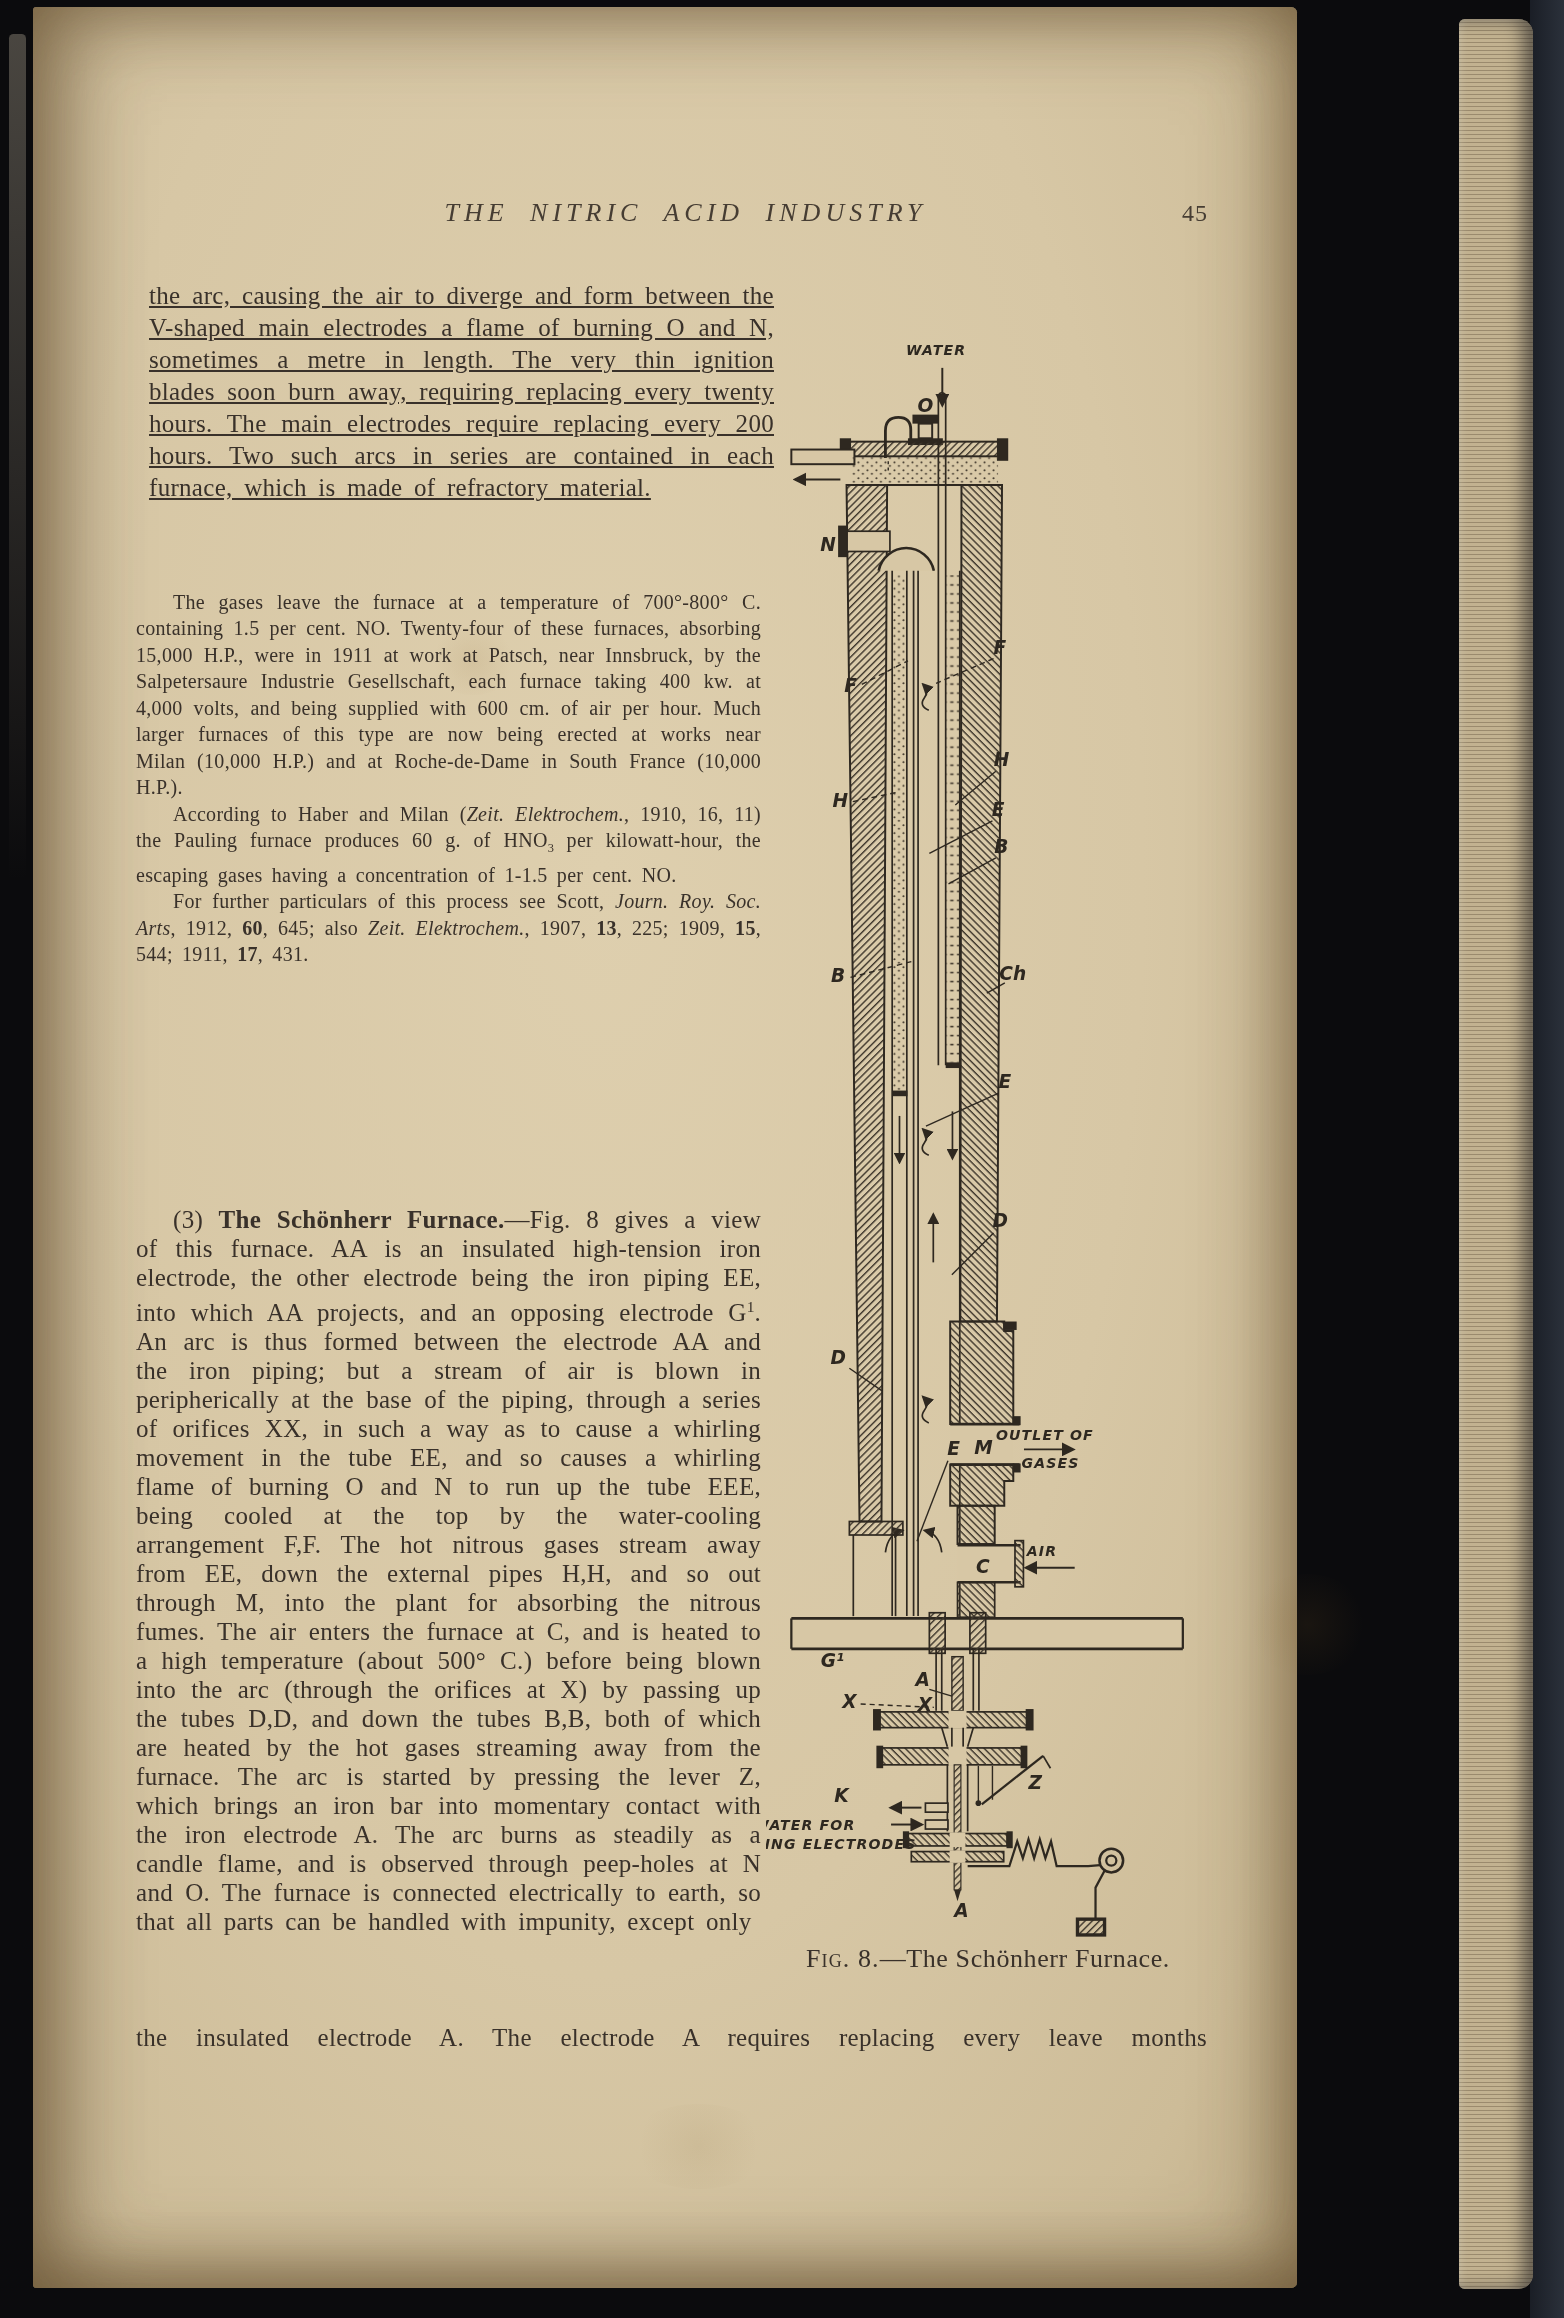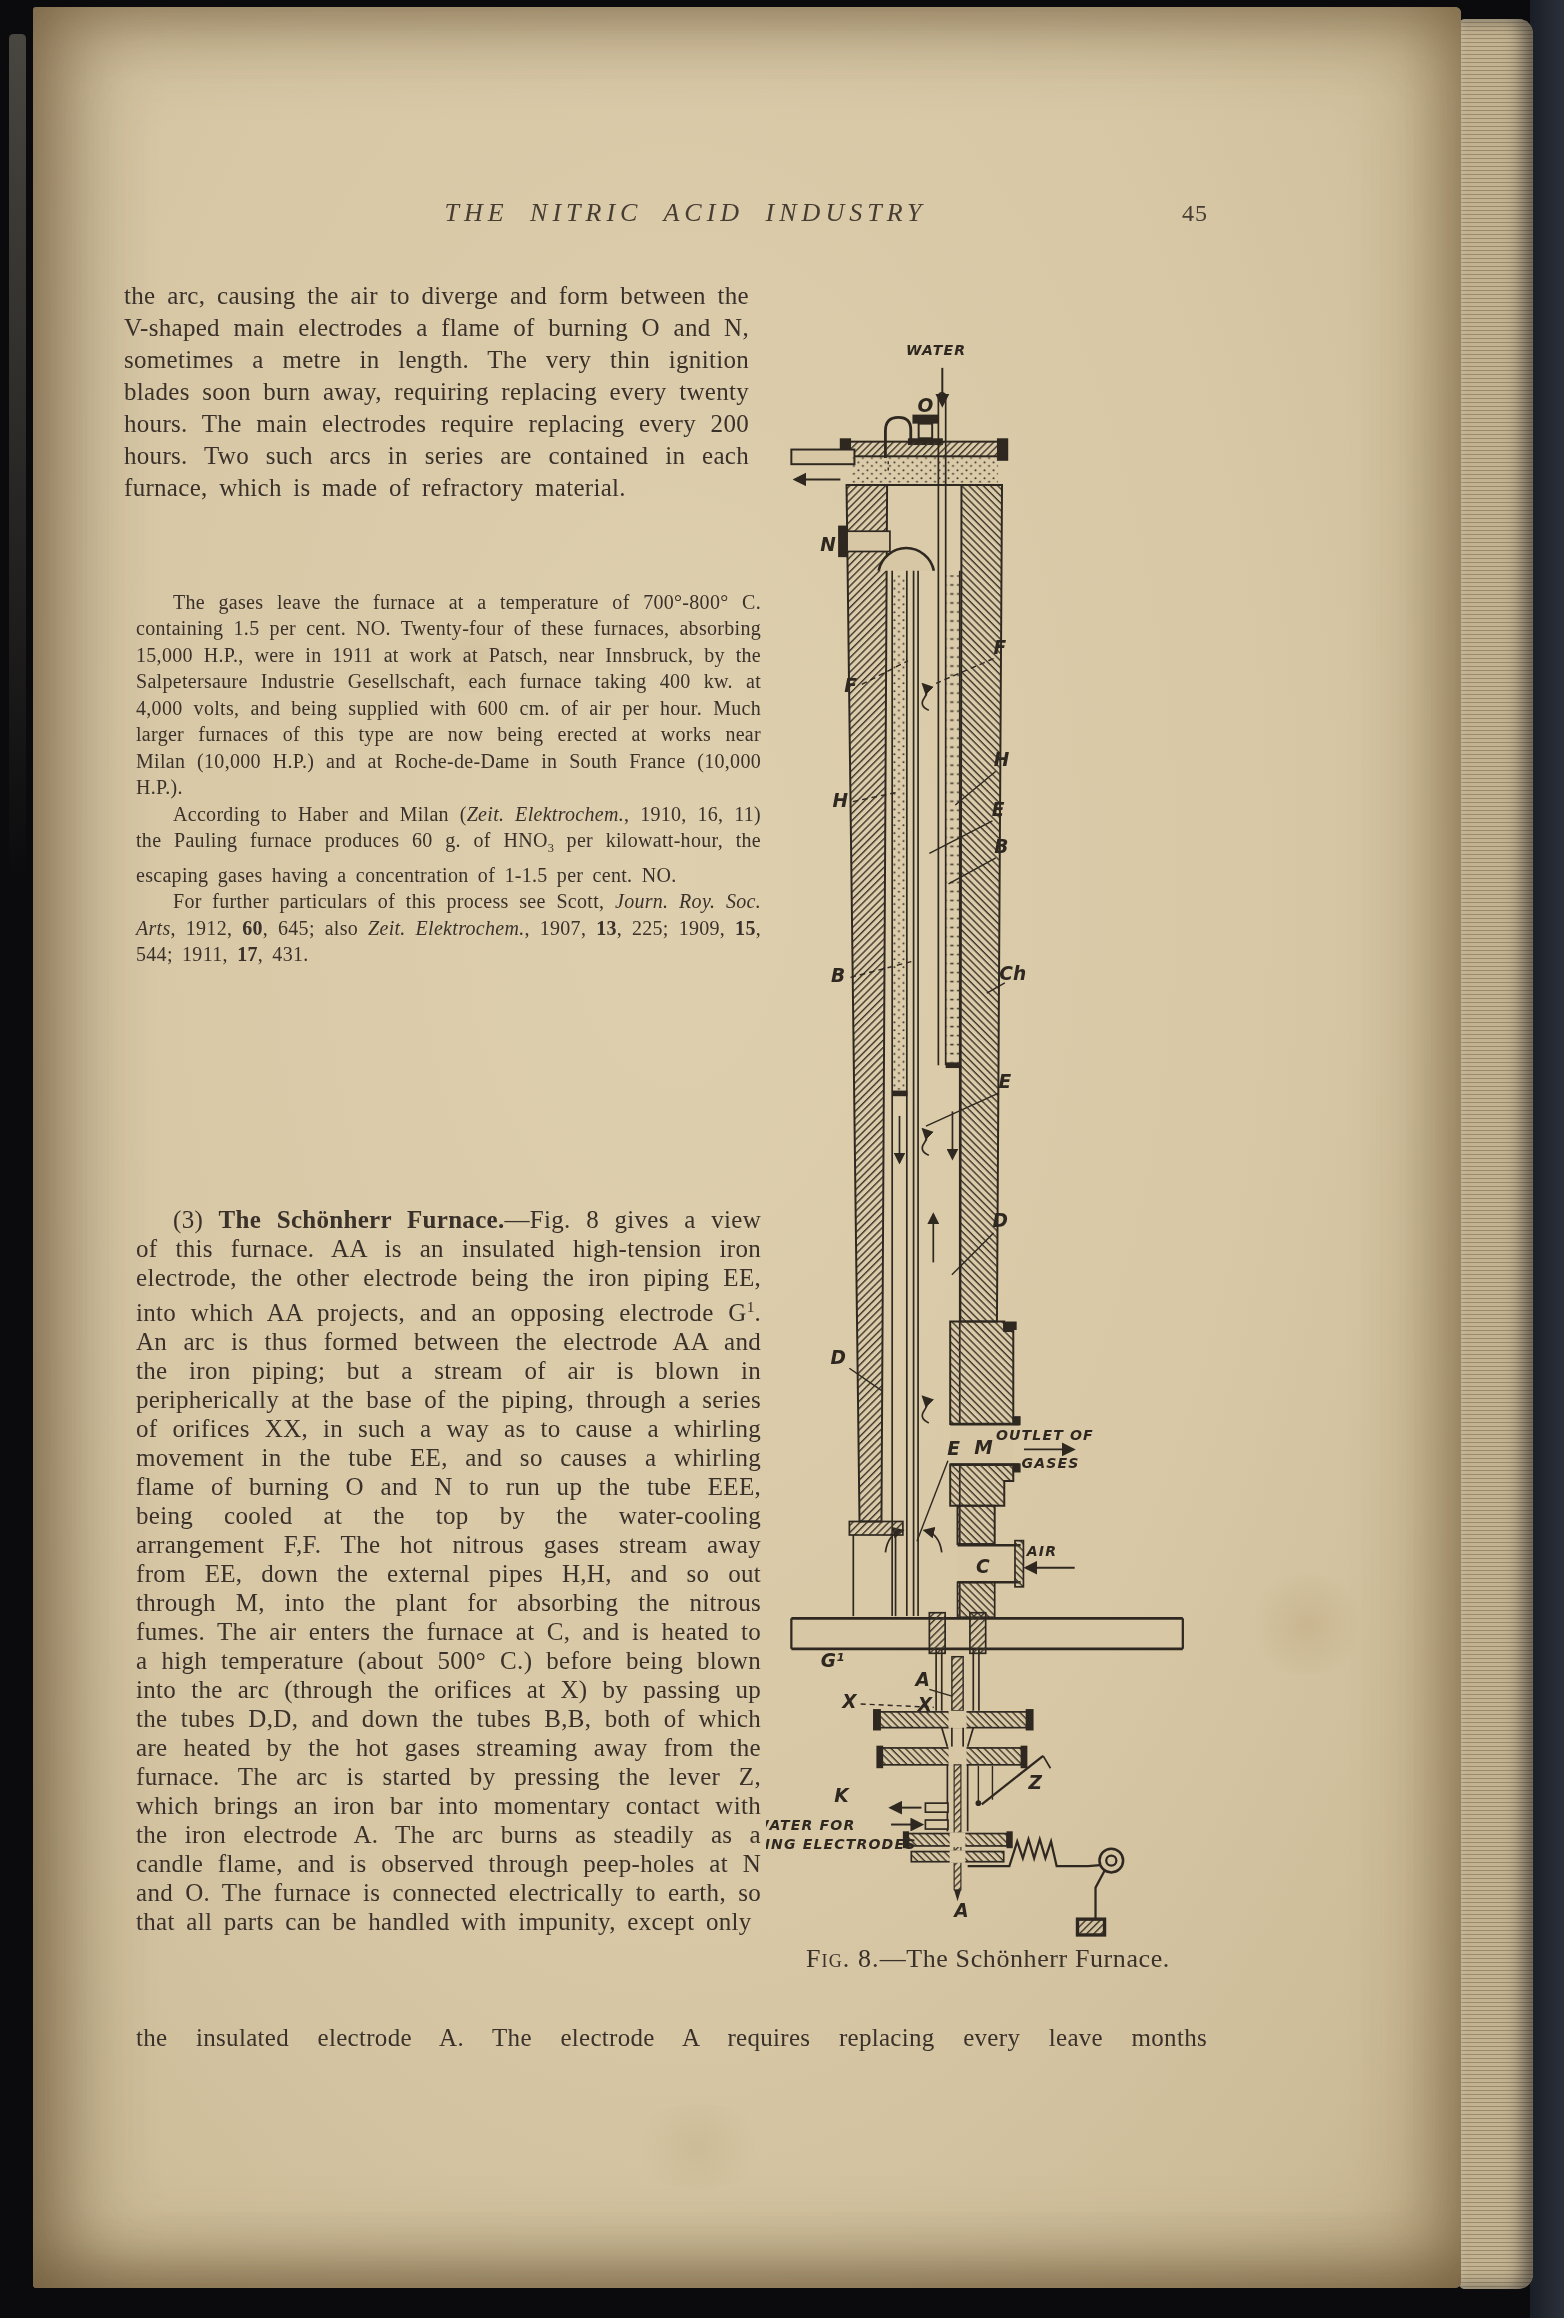--- a/index.html
+++ b/index.html
@@ -18,21 +18,21 @@
     background:repeating-linear-gradient(to bottom,#c2b290 0 2.8px,#9a8a6d 2.8px 4px);
     border-radius:5.6px 14.7px 14.7px 5.6px;
     box-shadow:inset -10px 0 17px rgba(20,20,25,.55), inset 3.4px 0 6.8px rgba(255,250,235,.25);
   }
   .gutter-sliver{
     position:absolute;left:9px;top:34px;width:17px;height:846px;
     background:linear-gradient(to bottom,rgba(190,180,160,.35),rgba(120,110,95,.12) 80%,transparent);
     border-radius:4.5px;
   }
   .paper{
-    position:absolute;left:33px;top:6.8px;width:1428px;height:2281px;
+    position:absolute;left:33px;top:6.8px;width:1264px;height:2281px;
     background:
       radial-gradient(ellipse at 45% 38%, #decfae 0%, #d7c7a5 55%, #cdbc98 85%, #c2b08b 100%);
     border-radius:3.4px 5.6px 5.6px 3.4px;
     box-shadow:
       inset 0 0 107px rgba(95,70,35,.32),
       inset 39px 0 79px rgba(70,50,25,.38),
       inset -28px 0 68px rgba(100,80,45,.28),
       inset 0 -22.5px 51px rgba(90,70,40,.25);
   }
   .stain{position:absolute;border-radius:50%;pointer-events:none;}
@@ -49,21 +49,21 @@
   }
   .page-number{
     position:absolute;left:1046px;top:2.3px;font-size:24px;letter-spacing:1.1px;color:#463d33;
   }
   .bodytext{
     position:absolute;color:#39312a;
     font-size:25px;line-height:32px;letter-spacing:0.3px;word-spacing:5px;
     text-align:justify;
   }
   .p1line{left:103px;top:239px;width:1100px;text-align:justify;text-align-last:justify;line-height:32px;}
-  .p1rest{left:91px;top:273px;width:625px;}
+  .p1rest{left:116px;top:273px;width:625px;text-decoration:underline;}
   .notes{
     position:absolute;left:103px;top:582px;width:625px;color:#39312a;
     font-size:20px;line-height:26.5px;letter-spacing:0.3px;word-spacing:4px;text-align:justify;
   }
   .notes p{margin:0;text-indent:37px;}
   .section{left:103px;top:1198px;width:625px;line-height:29px;text-indent:37px;}
   .lastline{left:103px;top:2015px;width:1071px;text-align:justify;text-align-last:justify;}
   sub{vertical-align:sub;font-size:62%;letter-spacing:0;}
   sup{vertical-align:super;font-size:62%;letter-spacing:0;}
 

